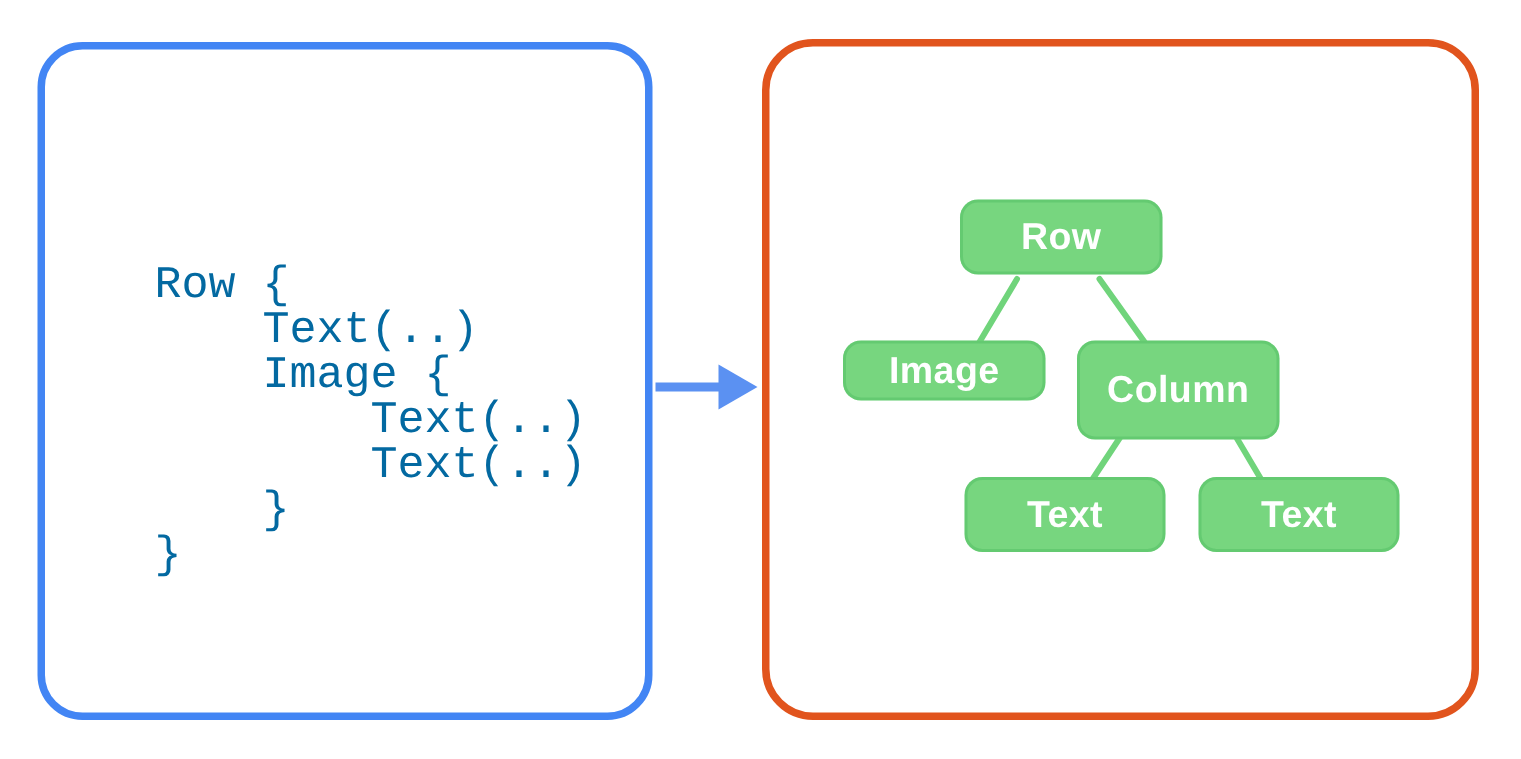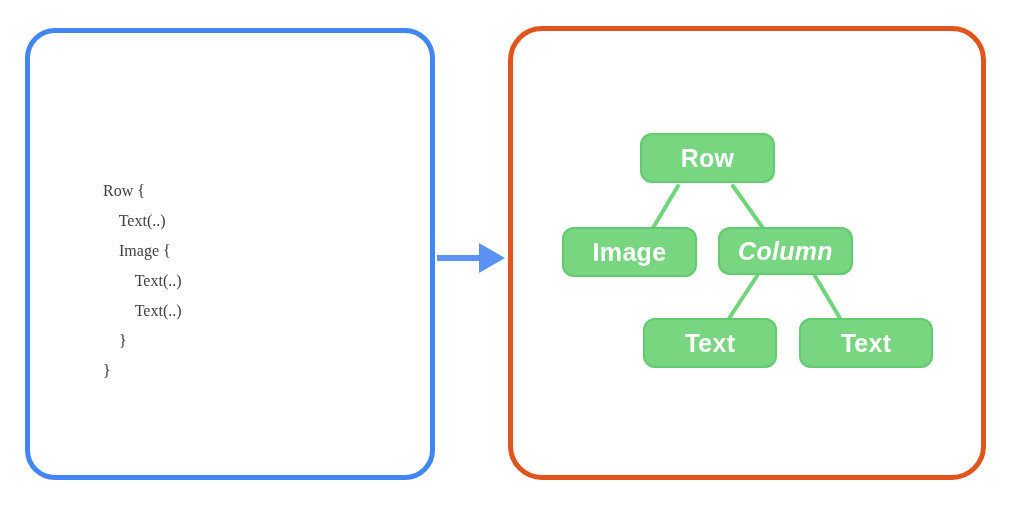--- a/index.html
+++ b/index.html
@@ -13,37 +13,37 @@
     left:25px;top:28px;width:410px;height:452px;
     border:5px solid #4285F4;border-radius:30px;
   }
   .tree-panel{
     left:508px;top:26px;width:478px;height:454px;
     border:5px solid #E1541D;border-radius:34px;
   }
   
   .code{
     position:absolute;left:103px;top:176px;
-    font-family:Liberation Serif, serif;
-    font-size:16px;line-height:30px;color:#404040;
+    font-family:Liberation Mono, monospace;
+    font-size:30px;line-height:30px;color:#0369a1;
   }
   .code-line{white-space:pre;}
   
   .lines-layer{position:absolute;left:0;top:0;width:1014px;height:506px;z-index:1;}
   
   .node{
     position:absolute;box-sizing:border-box;z-index:2;
     background:#77D67F;border-radius:12px;
     box-shadow:inset 0 0 0 2px rgba(78,188,98,0.45);
     display:flex;align-items:center;justify-content:center;
     color:#ffffff;font-size:25px;font-weight:700;letter-spacing:0.3px;
   }
   .node-row   {left:640px;top:133px;width:135px;height:50px;}
-  .node-image {left:562px;top:227px;width:135px;height:50px;}
-  .node-column{left:718px;top:227px;width:135px;height:48px;font-style:italic;}
+  .node-image {left:562px;top:227px;width:135px;height:40px;}
+  .node-column{left:718px;top:227px;width:135px;height:66px;}
   .node-text1 {left:643px;top:318px;width:134px;height:50px;}
   .node-text2 {left:799px;top:318px;width:134px;height:50px;}
 </style>
 </head>
 <body>
 
 <div class="canvas">
 
   <div class="panel code-panel"></div>
   <div class="code">

